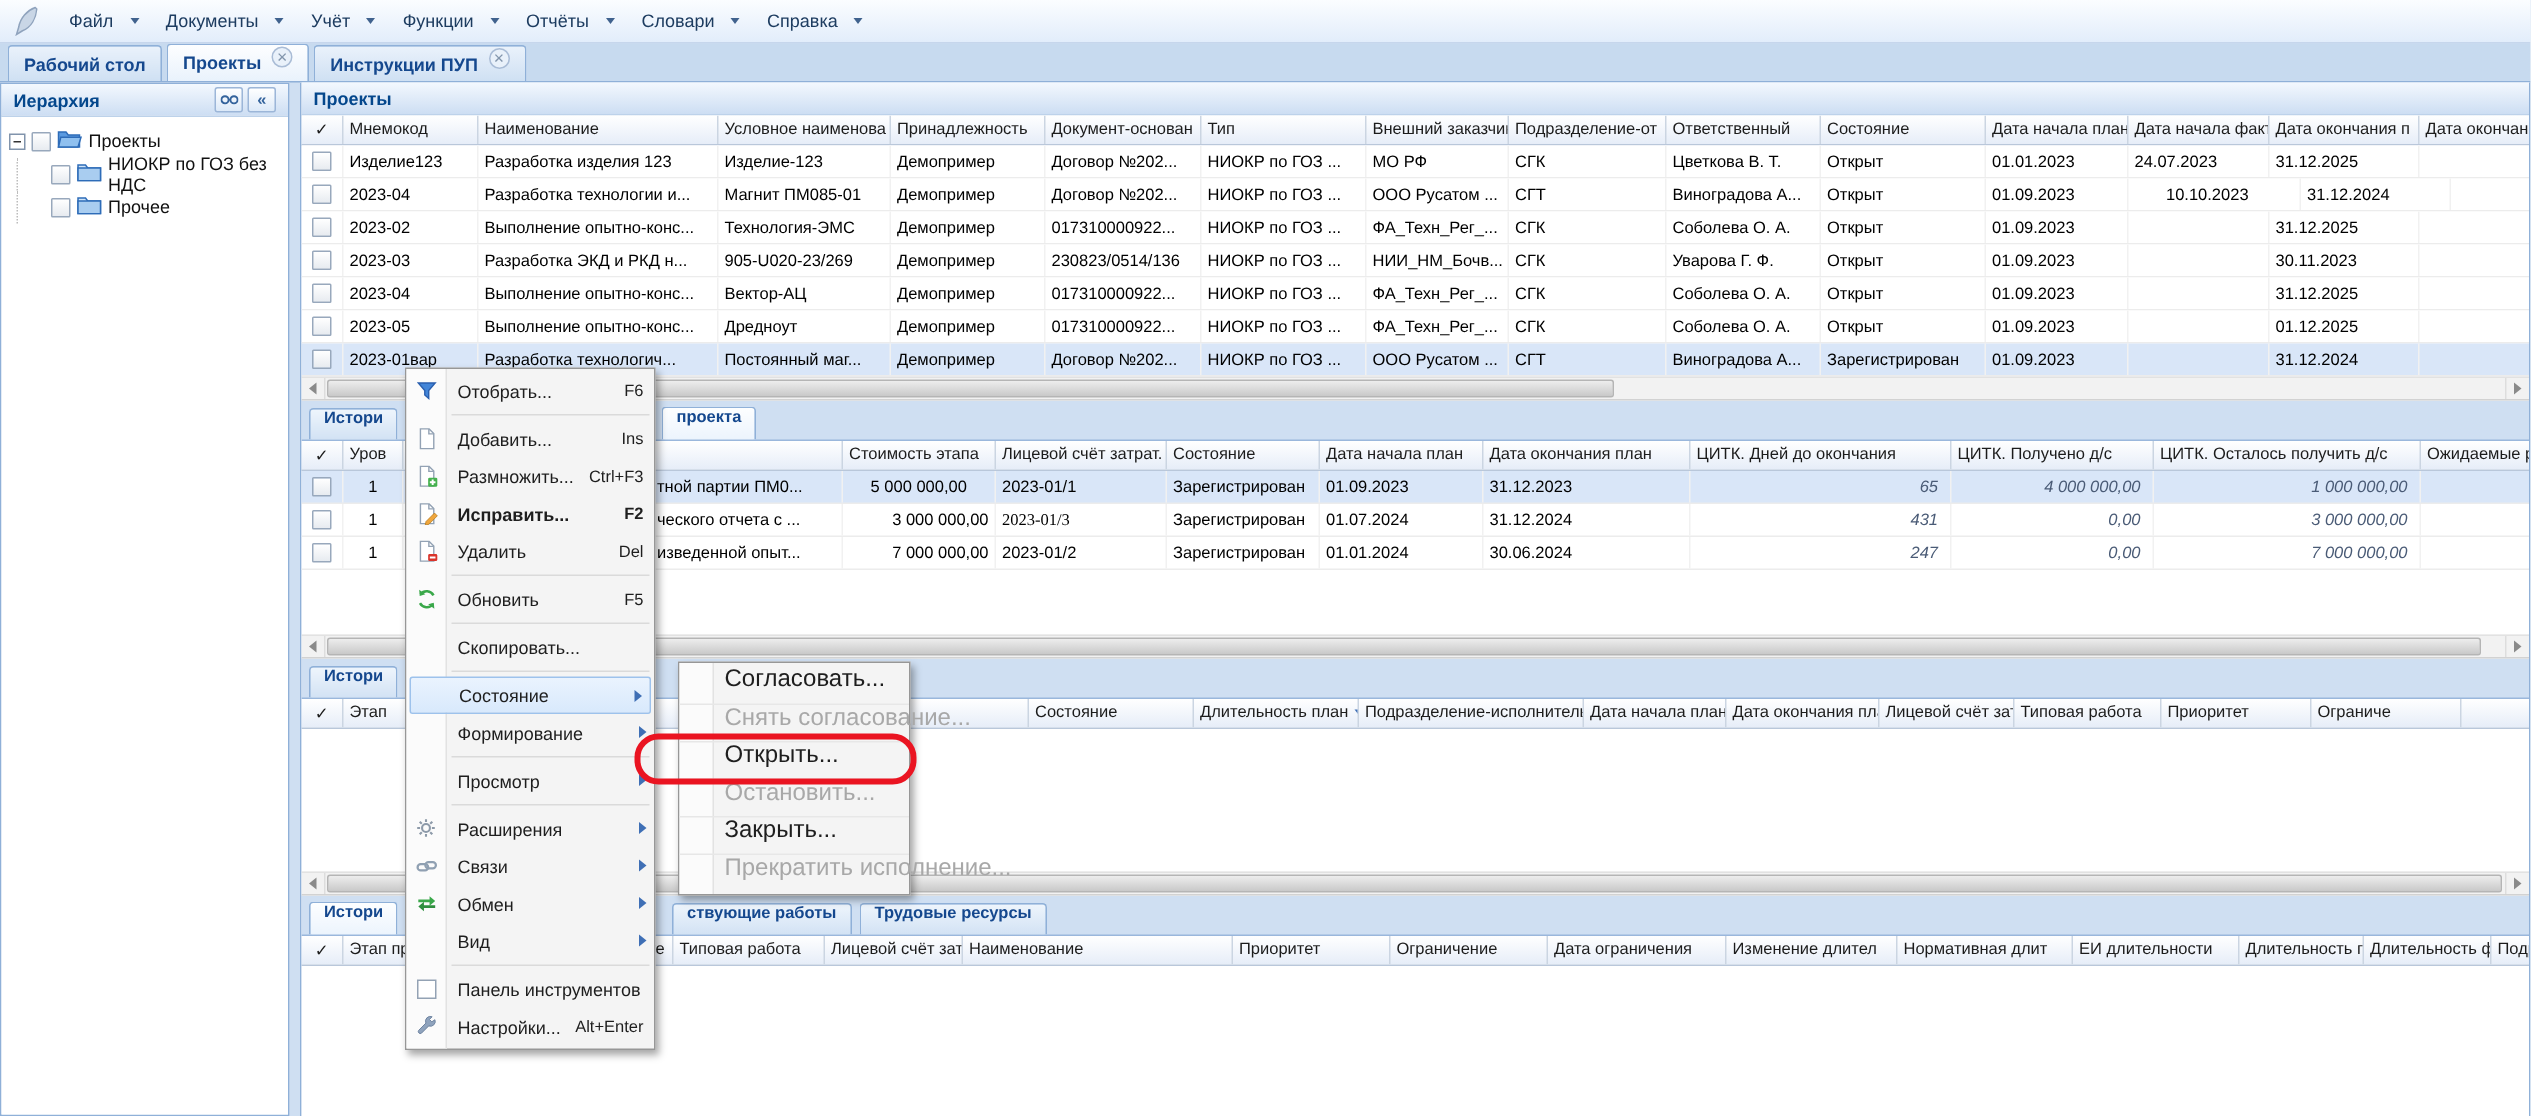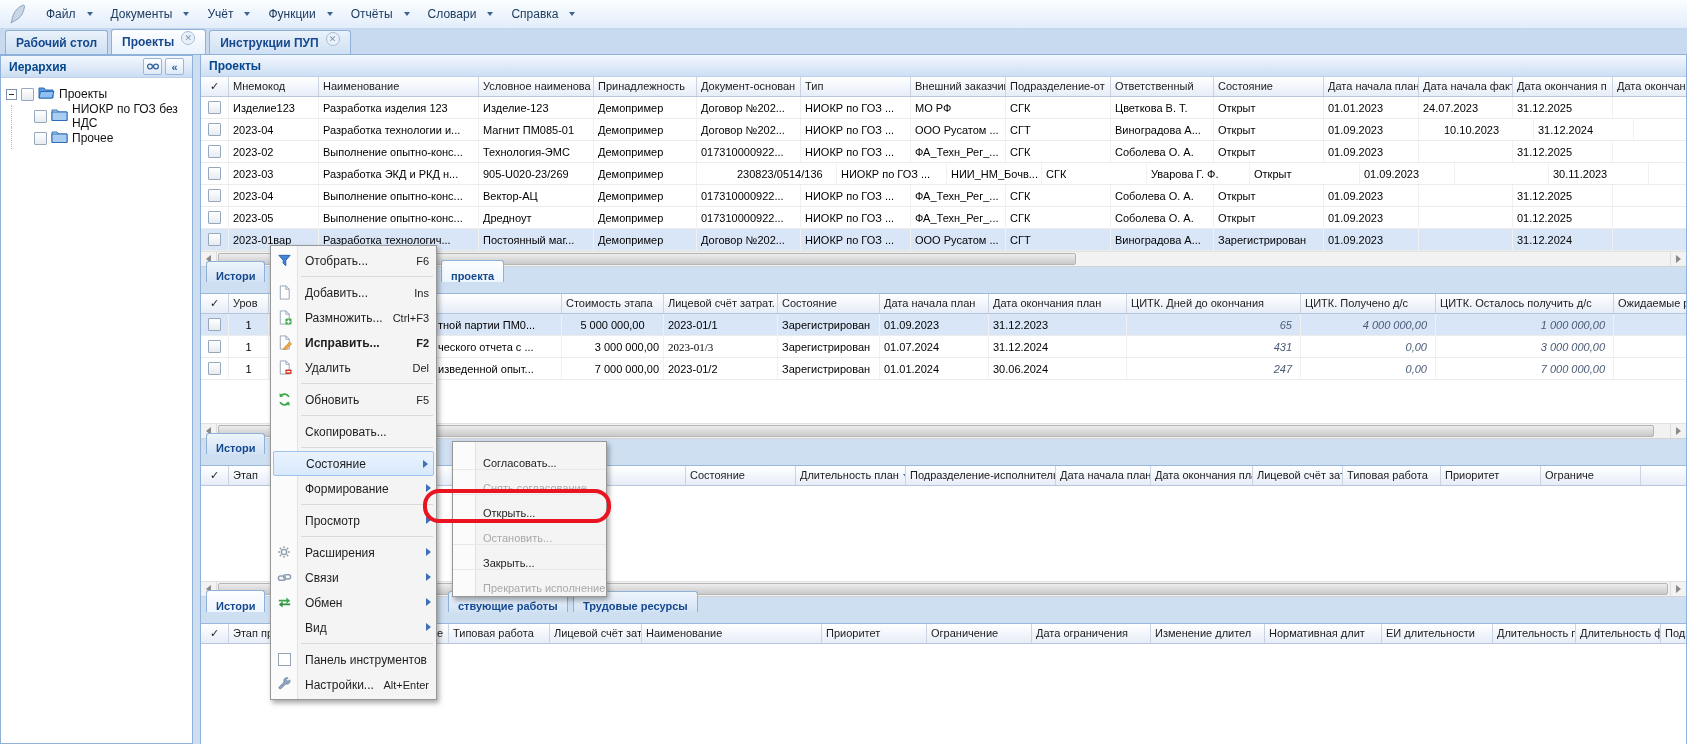--- a/index.html
+++ b/index.html
@@ -51,40 +51,40 @@
   .sb{height:16px;flex:0 0 16px;position:relative;background:#f2f2f2;border-top:1px solid #e2e2e2;border-bottom:1px solid #d2d2d2}
   .sb .sbtn{position:absolute;top:0;width:16px;height:14px;display:flex;align-items:center;justify-content:center;background:#f2f2f2}
   .sb .sbtn.l{left:0;border-right:1px solid #ddd}
   .sb .sbtn.r{right:0;border-left:1px solid #ddd}
   .tri-l{width:0;height:0;border-top:4px solid transparent;border-bottom:4px solid transparent;border-right:5px solid #8a8a8a}
   .tri-r{width:0;height:0;border-top:4px solid transparent;border-bottom:4px solid transparent;border-left:5px solid #8a8a8a}
   .thumb{position:absolute;top:1px;height:12px;background:linear-gradient(#ededed,#c9c9c9);border:1px solid #b5b5b5;border-radius:2px}
 
   .gapband{height:3px;flex:0 0 3px;background:#cfdff2}
   .ts{height:24px;flex:0 0 24px;background:#cfdff2;position:relative;border-bottom:1px solid #9ab7dc}
-  .ptab{position:absolute;bottom:11px;height:21px;padding:0 9px;font-size:11px;font-weight:bold;color:#15488e;background:linear-gradient(#eef5fc,#d2e2f4);border:1px solid #8fb0d8;border-bottom:none;border-radius:3px 3px 0 0;display:flex;align-items:flex-end;white-space:nowrap}
+  .ptab{position:absolute;bottom:0;height:21px;padding:0 9px;font-size:11px;font-weight:bold;color:#15488e;background:linear-gradient(#eef5fc,#d2e2f4);border:1px solid #8fb0d8;border-bottom:none;border-radius:3px 3px 0 0;display:flex;align-items:flex-start;white-space:nowrap}
   .ptab.active{background:linear-gradient(#fdfeff,#ecf4fd);height:22px}
 
   
   #ctxmenu{position:absolute;left:270px;top:245px;width:167px;background:#f4f4f4;border:1px solid #979797;box-shadow:2px 3px 5px rgba(0,0,0,.35);padding:2px 0;z-index:50}
   #ctxmenu::before{content:"";position:absolute;left:0;top:0;bottom:0;width:26px;background:#fbfbfb;border-right:1px solid #e2e2e2}
   .mi{position:relative;height:25px;display:flex;align-items:center;font-size:12px;color:#1e1e1e;padding-left:34px;padding-right:7px}
   .mi .ic{position:absolute;left:5px;top:4px;width:16px;height:16px;display:flex;align-items:center;justify-content:center}
   .mi .lab{flex:1;white-space:nowrap;overflow:hidden}
   .mi .sc{font-size:11px;color:#1e1e1e;margin-left:8px;white-space:nowrap}
   .mi.bold .lab,.mi.bold .sc{font-weight:bold}
   .mi.hl{background:linear-gradient(#eaf3fe,#d8e9fc);border:1px solid #9dc2ec;border-radius:2px;margin:0 2px;padding-left:32px}
   .mi .arr{position:absolute;right:5px;top:8px;width:0;height:0;border-top:4.5px solid transparent;border-bottom:4.5px solid transparent;border-left:5.5px solid #3f6fb5}
   .msep{height:1px;background:#dadada;margin:3px 3px 3px 30px}
   .mcb{width:13px;height:13px;border:1px solid #93a2b4;background:#fff}
 
   
   #submenu{position:absolute;left:452px;top:441px;width:155px;background:#f4f4f4;border:1px solid #979797;box-shadow:2px 3px 5px rgba(0,0,0,.35);padding:2px 0;z-index:55}
   #submenu::before{content:"";position:absolute;left:0;top:0;bottom:0;width:22px;background:#fbfbfb;border-right:1px solid #e2e2e2}
-  .smi{position:relative;height:25px;display:flex;align-items:flex-end;padding:0 8px 0 30px;font-size:11px;color:#1e1e1e;white-space:nowrap}
+  .smi{position:relative;height:25px;display:flex;align-items:flex-start;padding:0 8px 0 30px;font-size:16px;color:#1e1e1e;white-space:nowrap}
   .smi + .smi{border-top:1px solid #e7e7e7}
   .smi.dis{color:#a8a8a8}
 
   #redbox{position:absolute;left:423px;top:489px;width:188px;height:34px;border:4px solid #ea1421;border-radius:16px;z-index:60;pointer-events:none}
 </style>
 </head>
 <body>
 
 <div id="menubar">
   <span class="logo">
@@ -265,21 +265,21 @@
           <div class="gc" style="flex: 0 0 75px;"></div>
         </div>
         <div class="grow">
           <div class="gc cbcell" style="flex: 0 0 28px;">
             <span class="cb"></span>
           </div>
           <div class="gc" style="flex: 0 0 90px;">2023-03</div>
           <div class="gc" style="flex: 0 0 160px;">Разработка ЭКД и РКД н...</div>
           <div class="gc" style="flex: 0 0 115px;">905-U020-23/269</div>
           <div class="gc" style="flex: 0 0 103px;">Демопример</div>
-          <div class="gc" style="flex: 0 0 104px; margin-left: 36px;">230823/0514/136</div>
+          <div class="gc" style="flex: 0 0 104px;">230823/0514/136</div>
           <div class="gc" style="flex: 0 0 110px;">НИОКР по ГОЗ ...</div>
           <div class="gc" style="flex: 0 0 95px;">НИИ_НМ_Бочв...</div>
           <div class="gc" style="flex: 0 0 105px;">СГК</div>
           <div class="gc" style="flex: 0 0 103px;">Уварова Г. Ф.</div>
           <div class="gc" style="flex: 0 0 110px;">Открыт</div>
           <div class="gc" style="flex: 0 0 95px;">01.09.2023</div>
           <div class="gc" style="flex: 0 0 94px;"></div>
           <div class="gc" style="flex: 0 0 100px;">30.11.2023</div>
           <div class="gc" style="flex: 0 0 75px;"></div>
         </div>

